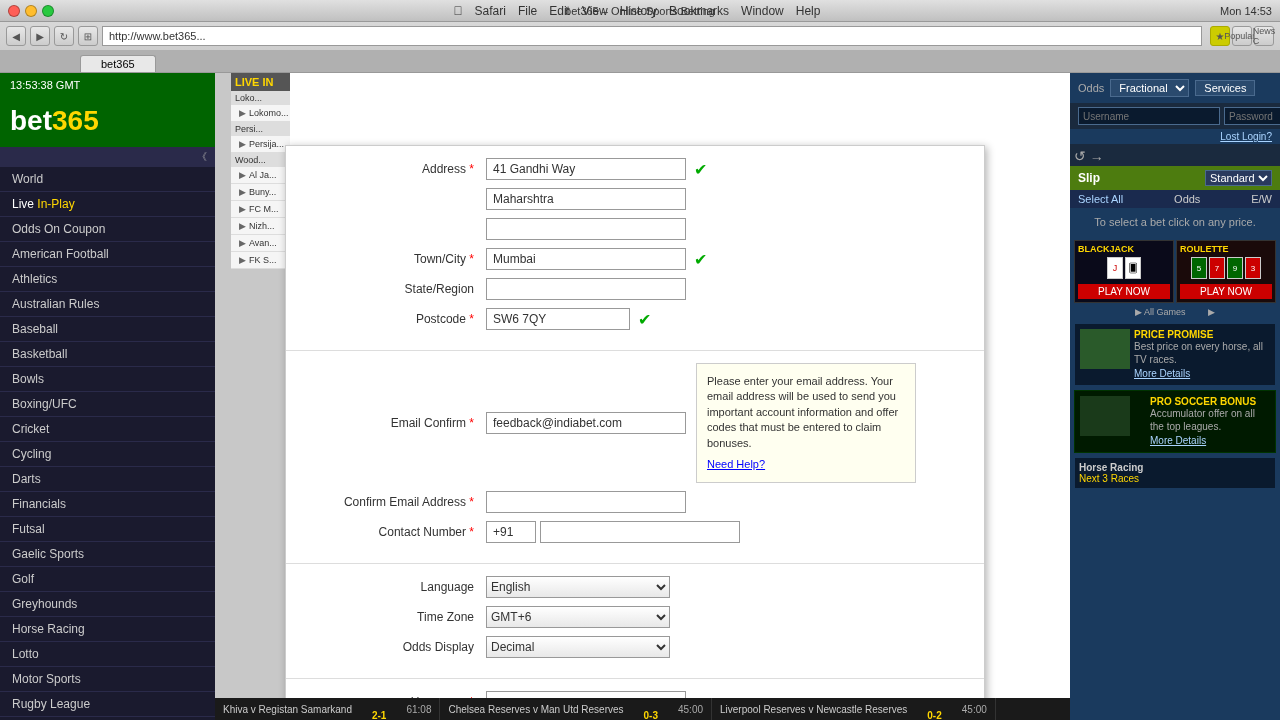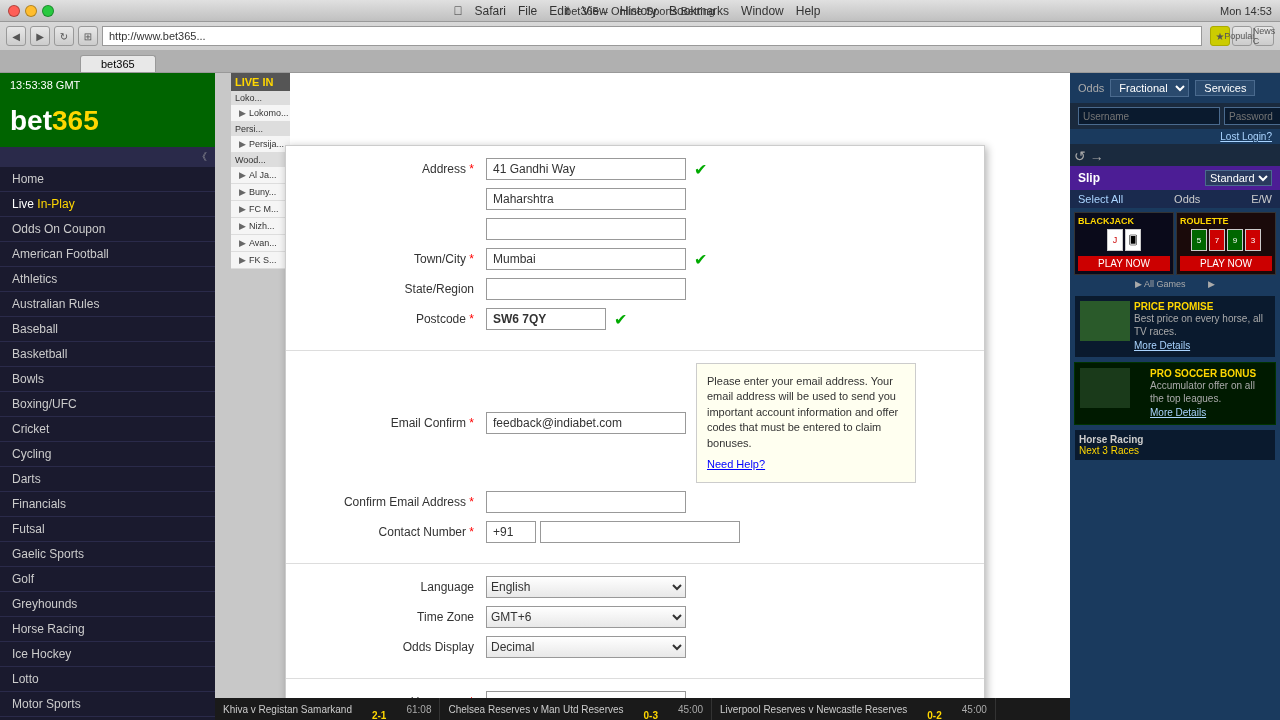--- a/index.html
+++ b/index.html
@@ -205,21 +205,21 @@
       line-height: 1.4;
     }
     .tooltip-box .need-help {
       color: blue;
       text-decoration: underline;
       cursor: pointer;
       display: block;
       margin-top: 6px;
     }
     .form-select {
-      width: 200px;
+      width: 184px;
       height: 22px;
       border: 1px solid #999;
       font-size: 12px;
       color: #333;
       background: linear-gradient(to bottom, #fff, #e8e8e8);
     }
 
     
     .right-panel {
       width: 210px;
@@ -271,21 +271,21 @@
     .lost-login {
       color: #aad4ff;
       font-size: 10px;
       text-decoration: underline;
       cursor: pointer;
       display: block;
       text-align: right;
       padding: 2px 8px;
     }
     .bet-slip-header {
-      background: #4c1d95;
+      background: #4d7c0f;
       padding: 4px 8px;
       display: flex;
       align-items: center;
       justify-content: space-between;
     }
     .bet-slip-title { color: white; font-size: 12px; font-weight: bold; }
     .bet-slip-select {
       background: #2a3a5e;
       color: white;
       border: 1px solid #4a6a8e;
@@ -386,42 +386,41 @@
 
   <div class="sidebar">
     <div class="sidebar-header">13:53:38 GMT</div>
     <div class="bet365-logo">
       <div class="bet365-text">
         <span>bet</span><span style="color:#FFD700;">365</span>
       </div>
     </div>
     <div class="sidebar-collapse-btn">《</div>
     <div class="sidebar-nav">
-      <div class="nav-item">Home</div>
+      <div class="nav-item">World</div>
       <div class="nav-item live-inplay">
         <span style="color:white;">Live </span><span style="color:#FFD700;">In-Play</span>
       </div>
       <div class="nav-item">Odds On Coupon</div>
       <div class="nav-item">American Football</div>
       <div class="nav-item">Athletics</div>
       <div class="nav-item">Australian Rules</div>
       <div class="nav-item">Baseball</div>
       <div class="nav-item">Basketball</div>
       <div class="nav-item">Bowls</div>
       <div class="nav-item">Boxing/UFC</div>
       <div class="nav-item">Cricket</div>
       <div class="nav-item">Cycling</div>
       <div class="nav-item">Darts</div>
       <div class="nav-item">Financials</div>
       <div class="nav-item">Futsal</div>
       <div class="nav-item">Gaelic Sports</div>
       <div class="nav-item">Golf</div>
       <div class="nav-item">Greyhounds</div>
       <div class="nav-item">Horse Racing</div>
-      <div class="nav-item">Ice Hockey</div>
       <div class="nav-item">Lotto</div>
       <div class="nav-item">Motor Sports</div>
       <div class="nav-item">Rugby League</div>
     </div>
   </div>
 
   <div class="live-panel" style="max-width:75px; background:#c8c8c8; overflow:hidden;padding-left:16px;">
     <div style="background:#555; color:#FFD700; padding:3px 4px; font-size:11px; font-weight:bold;">LIVE IN</div>
     <div style="font-size:9px; color:#333; padding:2px 4px; background:#ddd;">Loko...</div>
     <div class="live-match">
@@ -483,20 +482,21 @@
       <span class="bet-slip-title">Slip</span>
       <select class="bet-slip-select">
         <option>Standard</option>
       </select>
     </div>
     <div class="bet-actions">
       <span class="bet-action-link">Select All</span>
       <span class="bet-odds-label">Odds</span>
       <span class="bet-ew-label">E/W</span>
     </div>
+    <div class="bet-empty-msg">To select a bet click on any price.</div>
 
     <div style="display:flex; gap:2px; margin:4px;">
       <div style="flex:1; background:#0a0a1a; border:1px solid #333; padding:3px;">
         <div style="color:#FFD700; font-size:9px; font-weight:bold;">BLACKJACK</div>
         <div style="display:flex; justify-content:center; align-items:center; gap:2px; margin:3px 0;">
           <div style="background:white; border:1px solid #ccc; width:16px; height:22px; font-size:9px; display:flex; align-items:center; justify-content:center; color:#c00;">J</div>
           <div style="background:white; border:1px solid #ccc; width:16px; height:22px; font-size:9px; display:flex; align-items:center; justify-content:center; color:#000;">🂠</div>
         </div>
         <button class="casino-play-btn">PLAY NOW</button>
       </div>
@@ -567,21 +567,21 @@
       </div>
       <div class="form-row">
         <div class="form-label">State/Region</div>
         <input class="form-input" value="" style="">
       </div>
       <div class="form-row">
         <div class="form-label">
           <span>Postcode</span>
           <span class="required-star"> *</span>
         </div>
-        <input class="form-input" value="SW6 7QY" style="width: 120px; font-weight: bold;">
+        <input class="form-input" value="SW6 7QY" style="width: 144px;">
         <span class="check-icon">✔</span>
       </div>
     </div>
 
     <div class="form-section" style="position:relative;">
       <div class="form-row">
         <div class="form-label">
           <span>Email Confirm</span>
           <span class="required-star"> *</span>
         </div>

